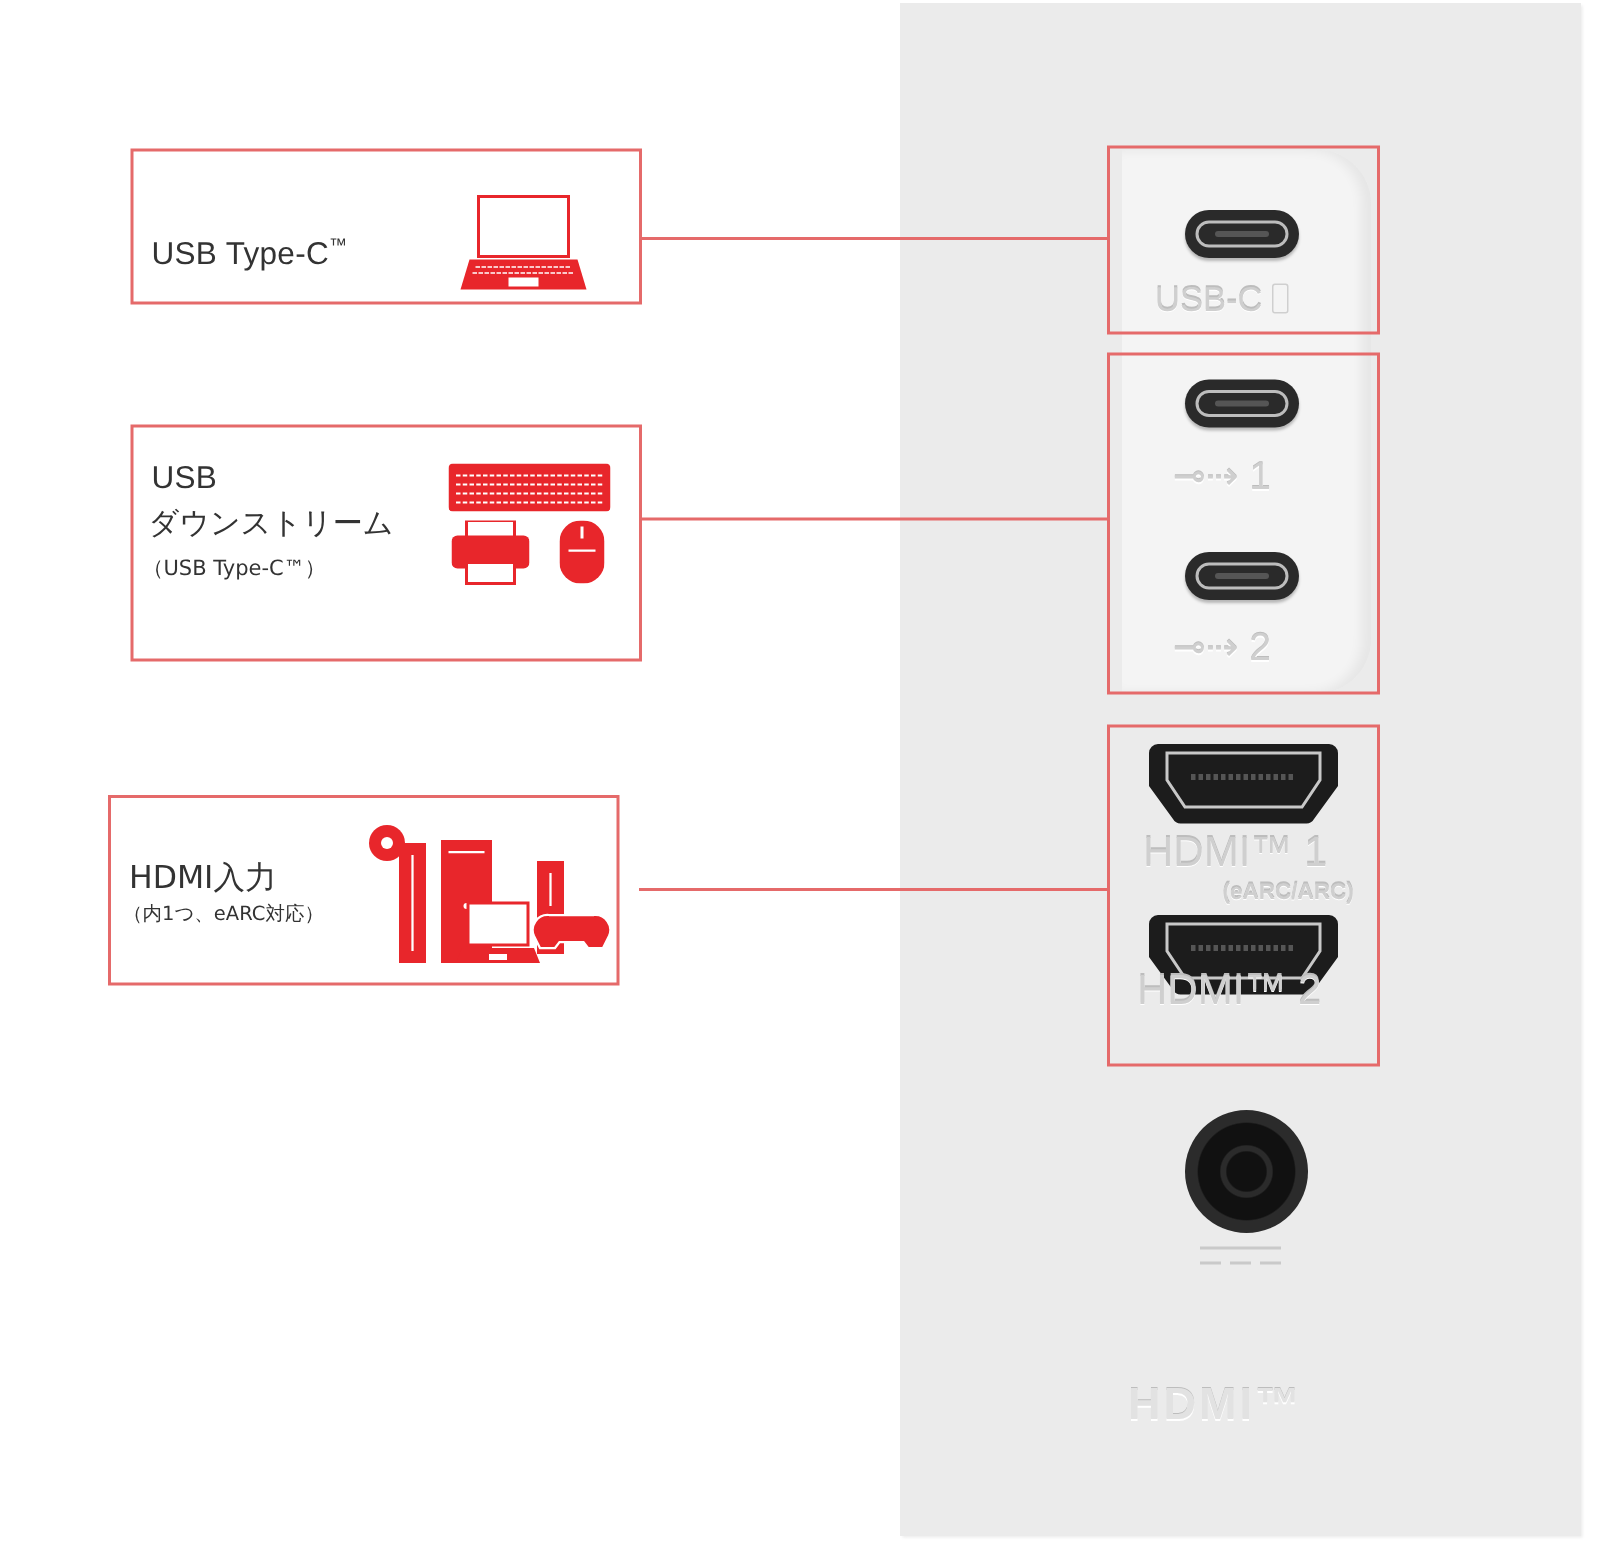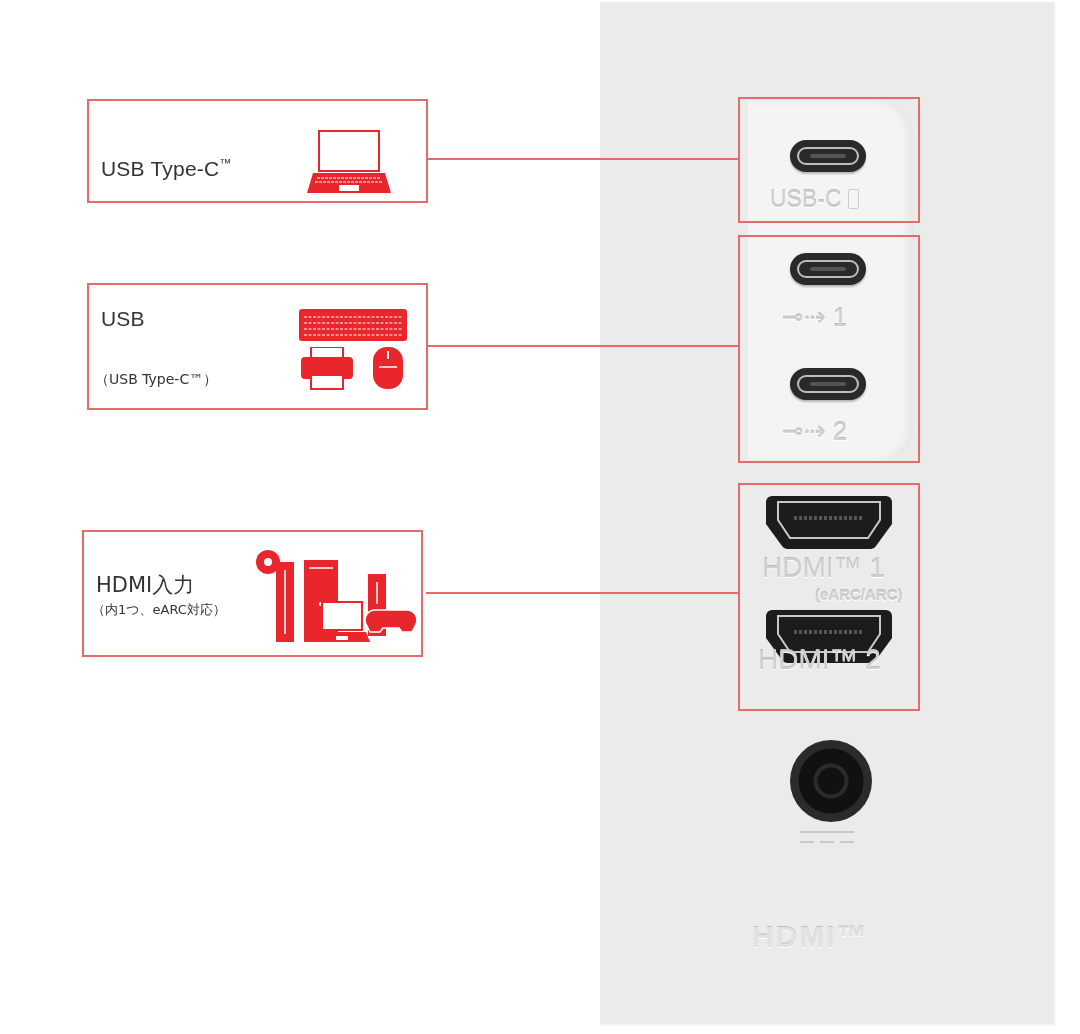--- a/index.html
+++ b/index.html
@@ -68,22 +68,23 @@
     <rect x="14" y="4" width="60" height="40" fill="#fff" stroke="#e8262b" stroke-width="2"></rect>
     <polygon points="8,46 80,46 86,66 2,66" fill="#e8262b"></polygon>
     <g stroke="#fff" stroke-width="1" stroke-dasharray="3 1">
       <line x1="12" y1="51" x2="76" y2="51"></line>
         <line x1="10" y1="55" x2="78" y2="55"></line>
     </g>
     <rect x="34" y="58" width="20" height="6" fill="#fff"></rect>
   </svg>
 </div>
 
-<div class="label-box" style="left:87px; top:283px; width:341px; height:127px;">
+<div class="label-box" style="left:87px; top:283px; width:341px; height:158px;">
   <div class="label-text big" style="left:12px; top:20px;">USB</div>
+  <div class="label-text jp" style="left:10px; top:48px;">ダウンストリーム</div>
   <div class="label-text small" style="left:6px; top:84px;">（USB Type-C™）</div>
   <svg style="position:absolute; left:210px; top:24px;" width="108" height="32" viewBox="0 0 108 32">
     <rect x="0" y="0" width="108" height="32" rx="3" fill="#e8262b"></rect>
     <g stroke="#fff" stroke-width="1.2" stroke-dasharray="3 1.5">
       <line x1="5" y1="8" x2="103" y2="8"></line>
         <line x1="5" y1="14" x2="103" y2="14"></line>
       <line x1="5" y1="20" x2="103" y2="20"></line>
         <line x1="5" y1="26" x2="103" y2="26"></line>
     </g>
   </svg>
@@ -92,21 +93,21 @@
     <rect x="0" y="10" width="52" height="22" rx="4" fill="#e8262b"></rect>
     <rect x="10" y="28" width="32" height="14" fill="#fff" stroke="#e8262b" stroke-width="2"></rect>
   </svg>
   <svg style="position:absolute; left:284px; top:62px;" width="30" height="42" viewBox="0 0 30 42">
     <rect x="0" y="0" width="30" height="42" rx="14" fill="#e8262b"></rect>
     <line x1="15" y1="4" x2="15" y2="12" stroke="#fff" stroke-width="2"></line>
     <line x1="6" y1="20" x2="24" y2="20" stroke="#fff" stroke-width="1.5"></line>
   </svg>
 </div>
 
-<div class="label-box" style="left:82px; top:530px; width:341px; height:127px;">
+<div class="label-box" style="left:72px; top:530px; width:341px; height:127px;">
   <div class="label-text jp" style="left:12px; top:38px; font-size:21px;">HDMI入力</div>
   <div class="label-text small" style="left:8px; top:68px; font-size:13px;">（内1つ、eARC対応）</div>
   <svg style="position:absolute; left:172px; top:16px;" width="42" height="96" viewBox="0 0 42 96">
     <circle cx="12" cy="14" r="12" fill="#e8262b"></circle>
       <circle cx="12" cy="14" r="4" fill="#fff"></circle>
     <rect x="20" y="14" width="18" height="80" fill="#e8262b"></rect>
     <line x1="29" y1="22" x2="29" y2="86" stroke="#fff" stroke-width="1.5"></line>
   </svg>
   <svg style="position:absolute; left:220px; top:28px;" width="34" height="82" viewBox="0 0 34 82">
     <rect x="0" y="0" width="34" height="82" fill="#e8262b"></rect>

